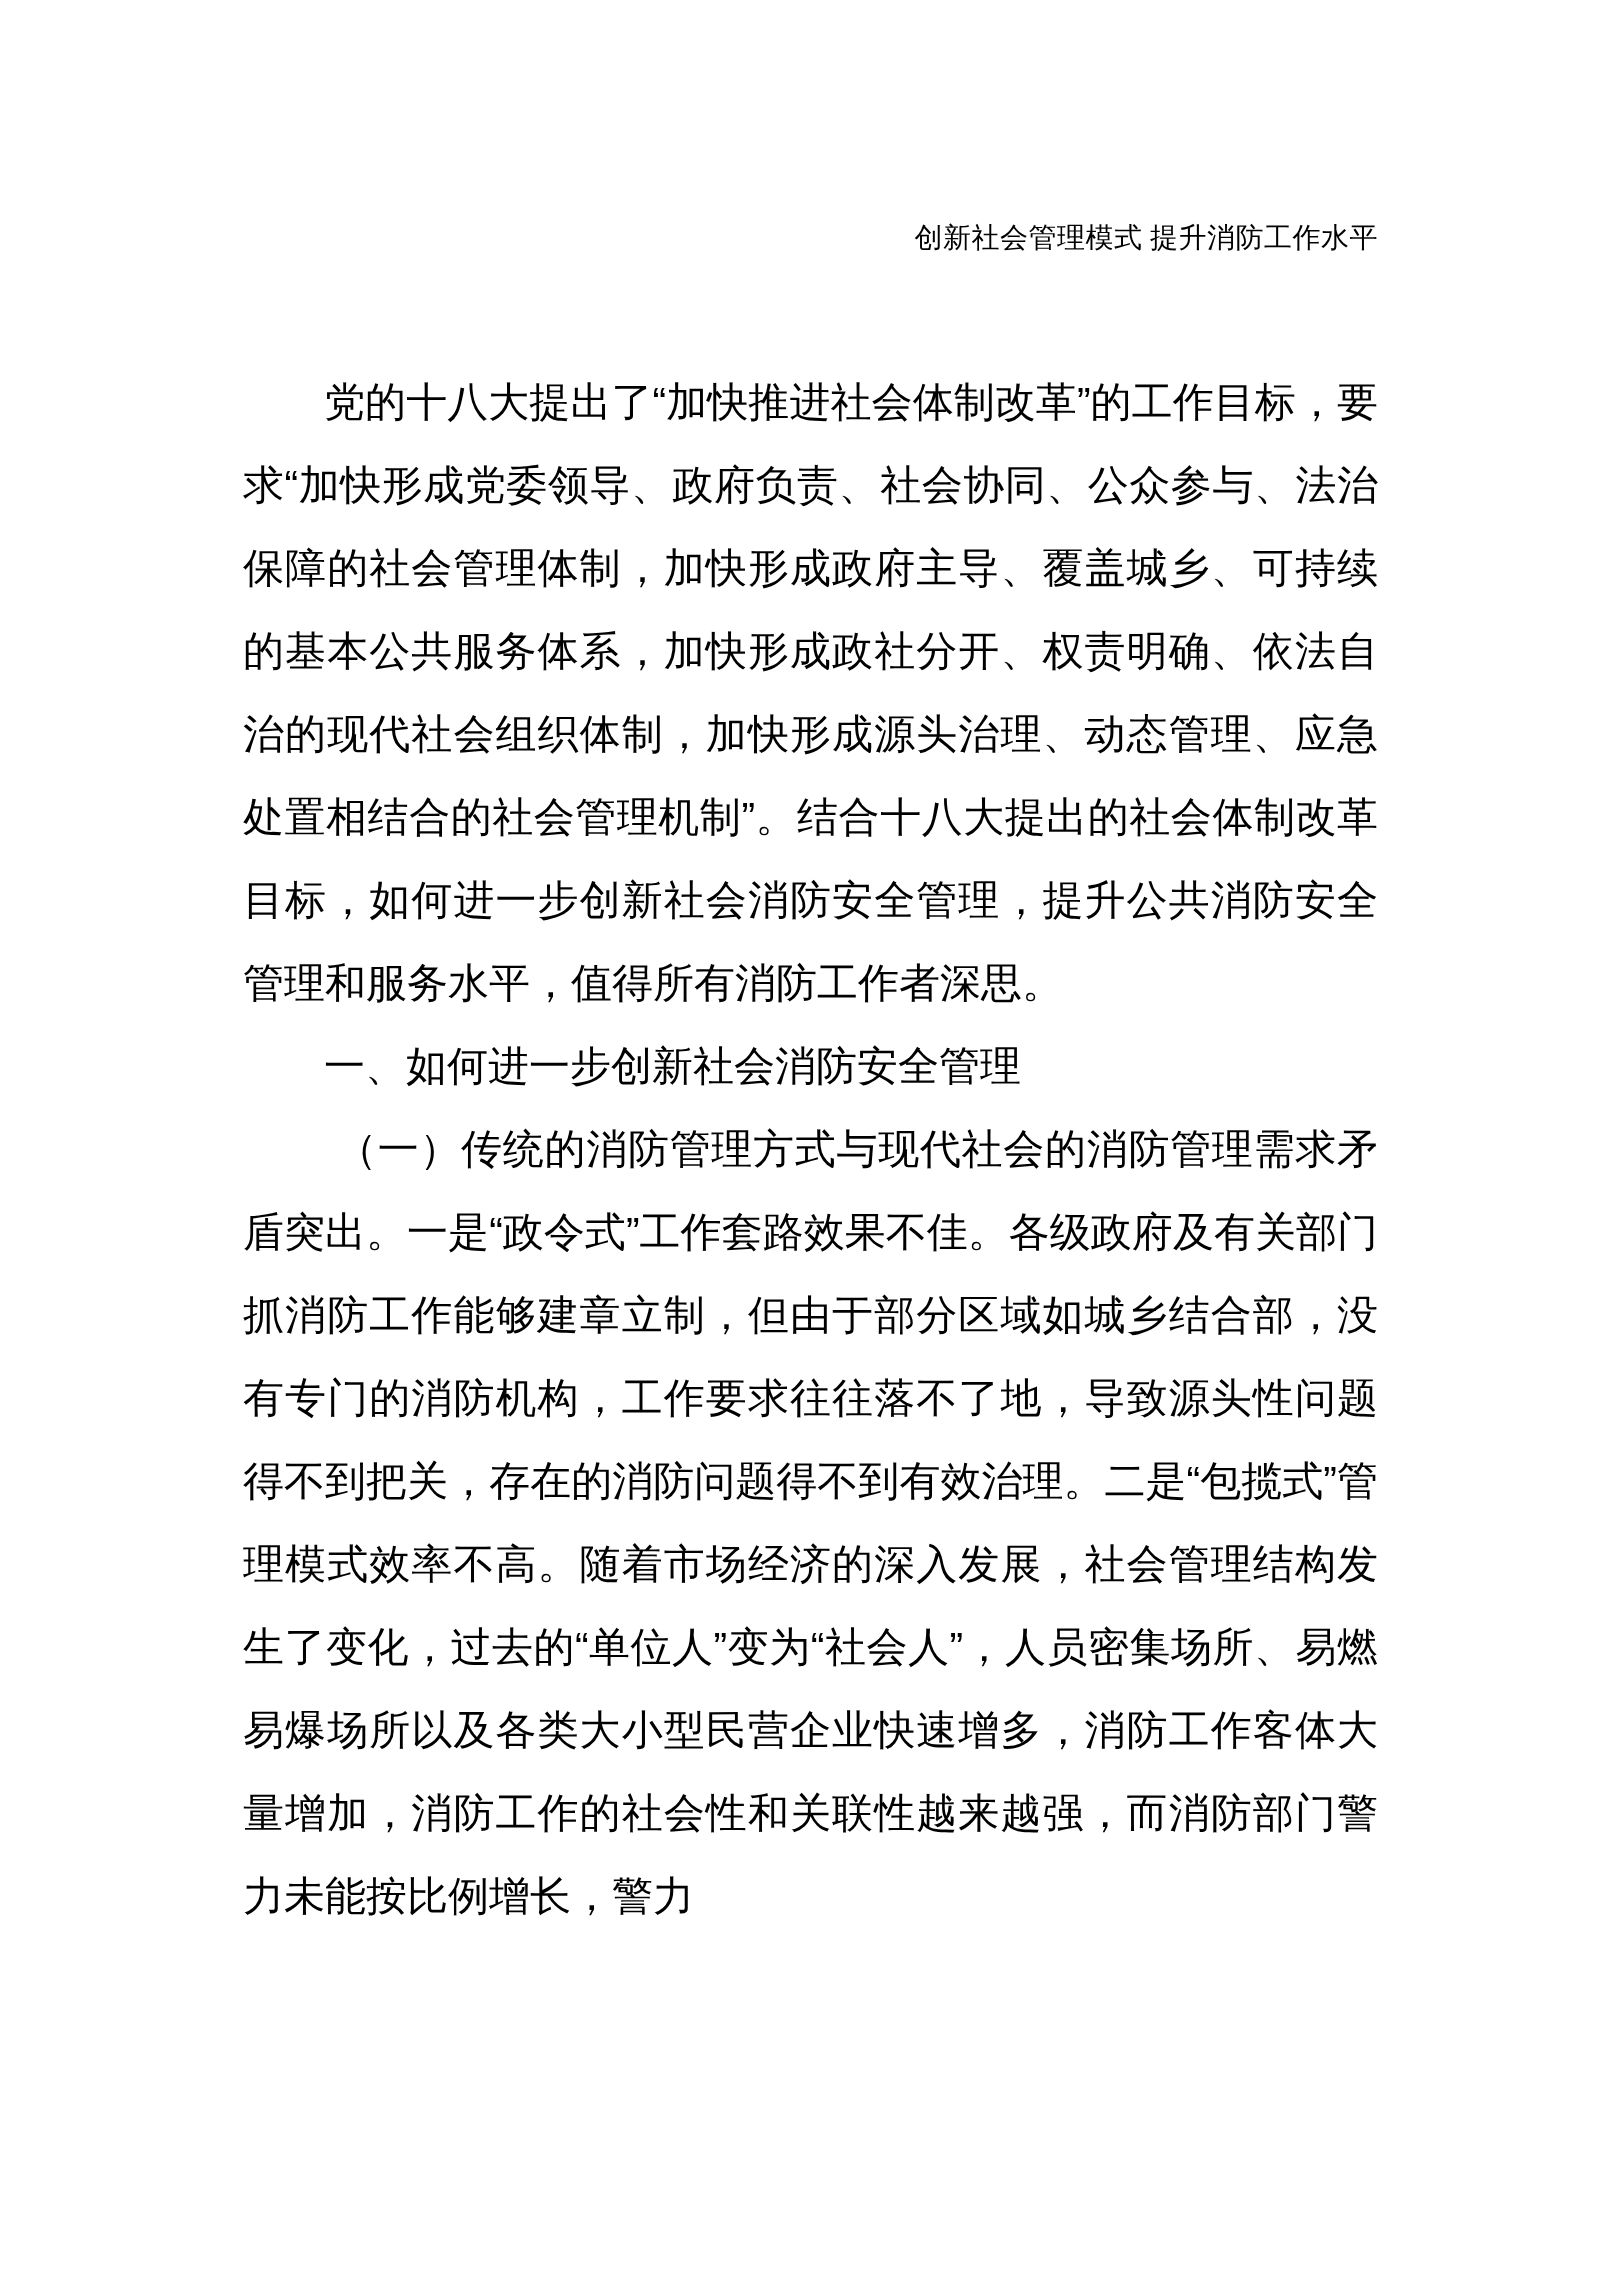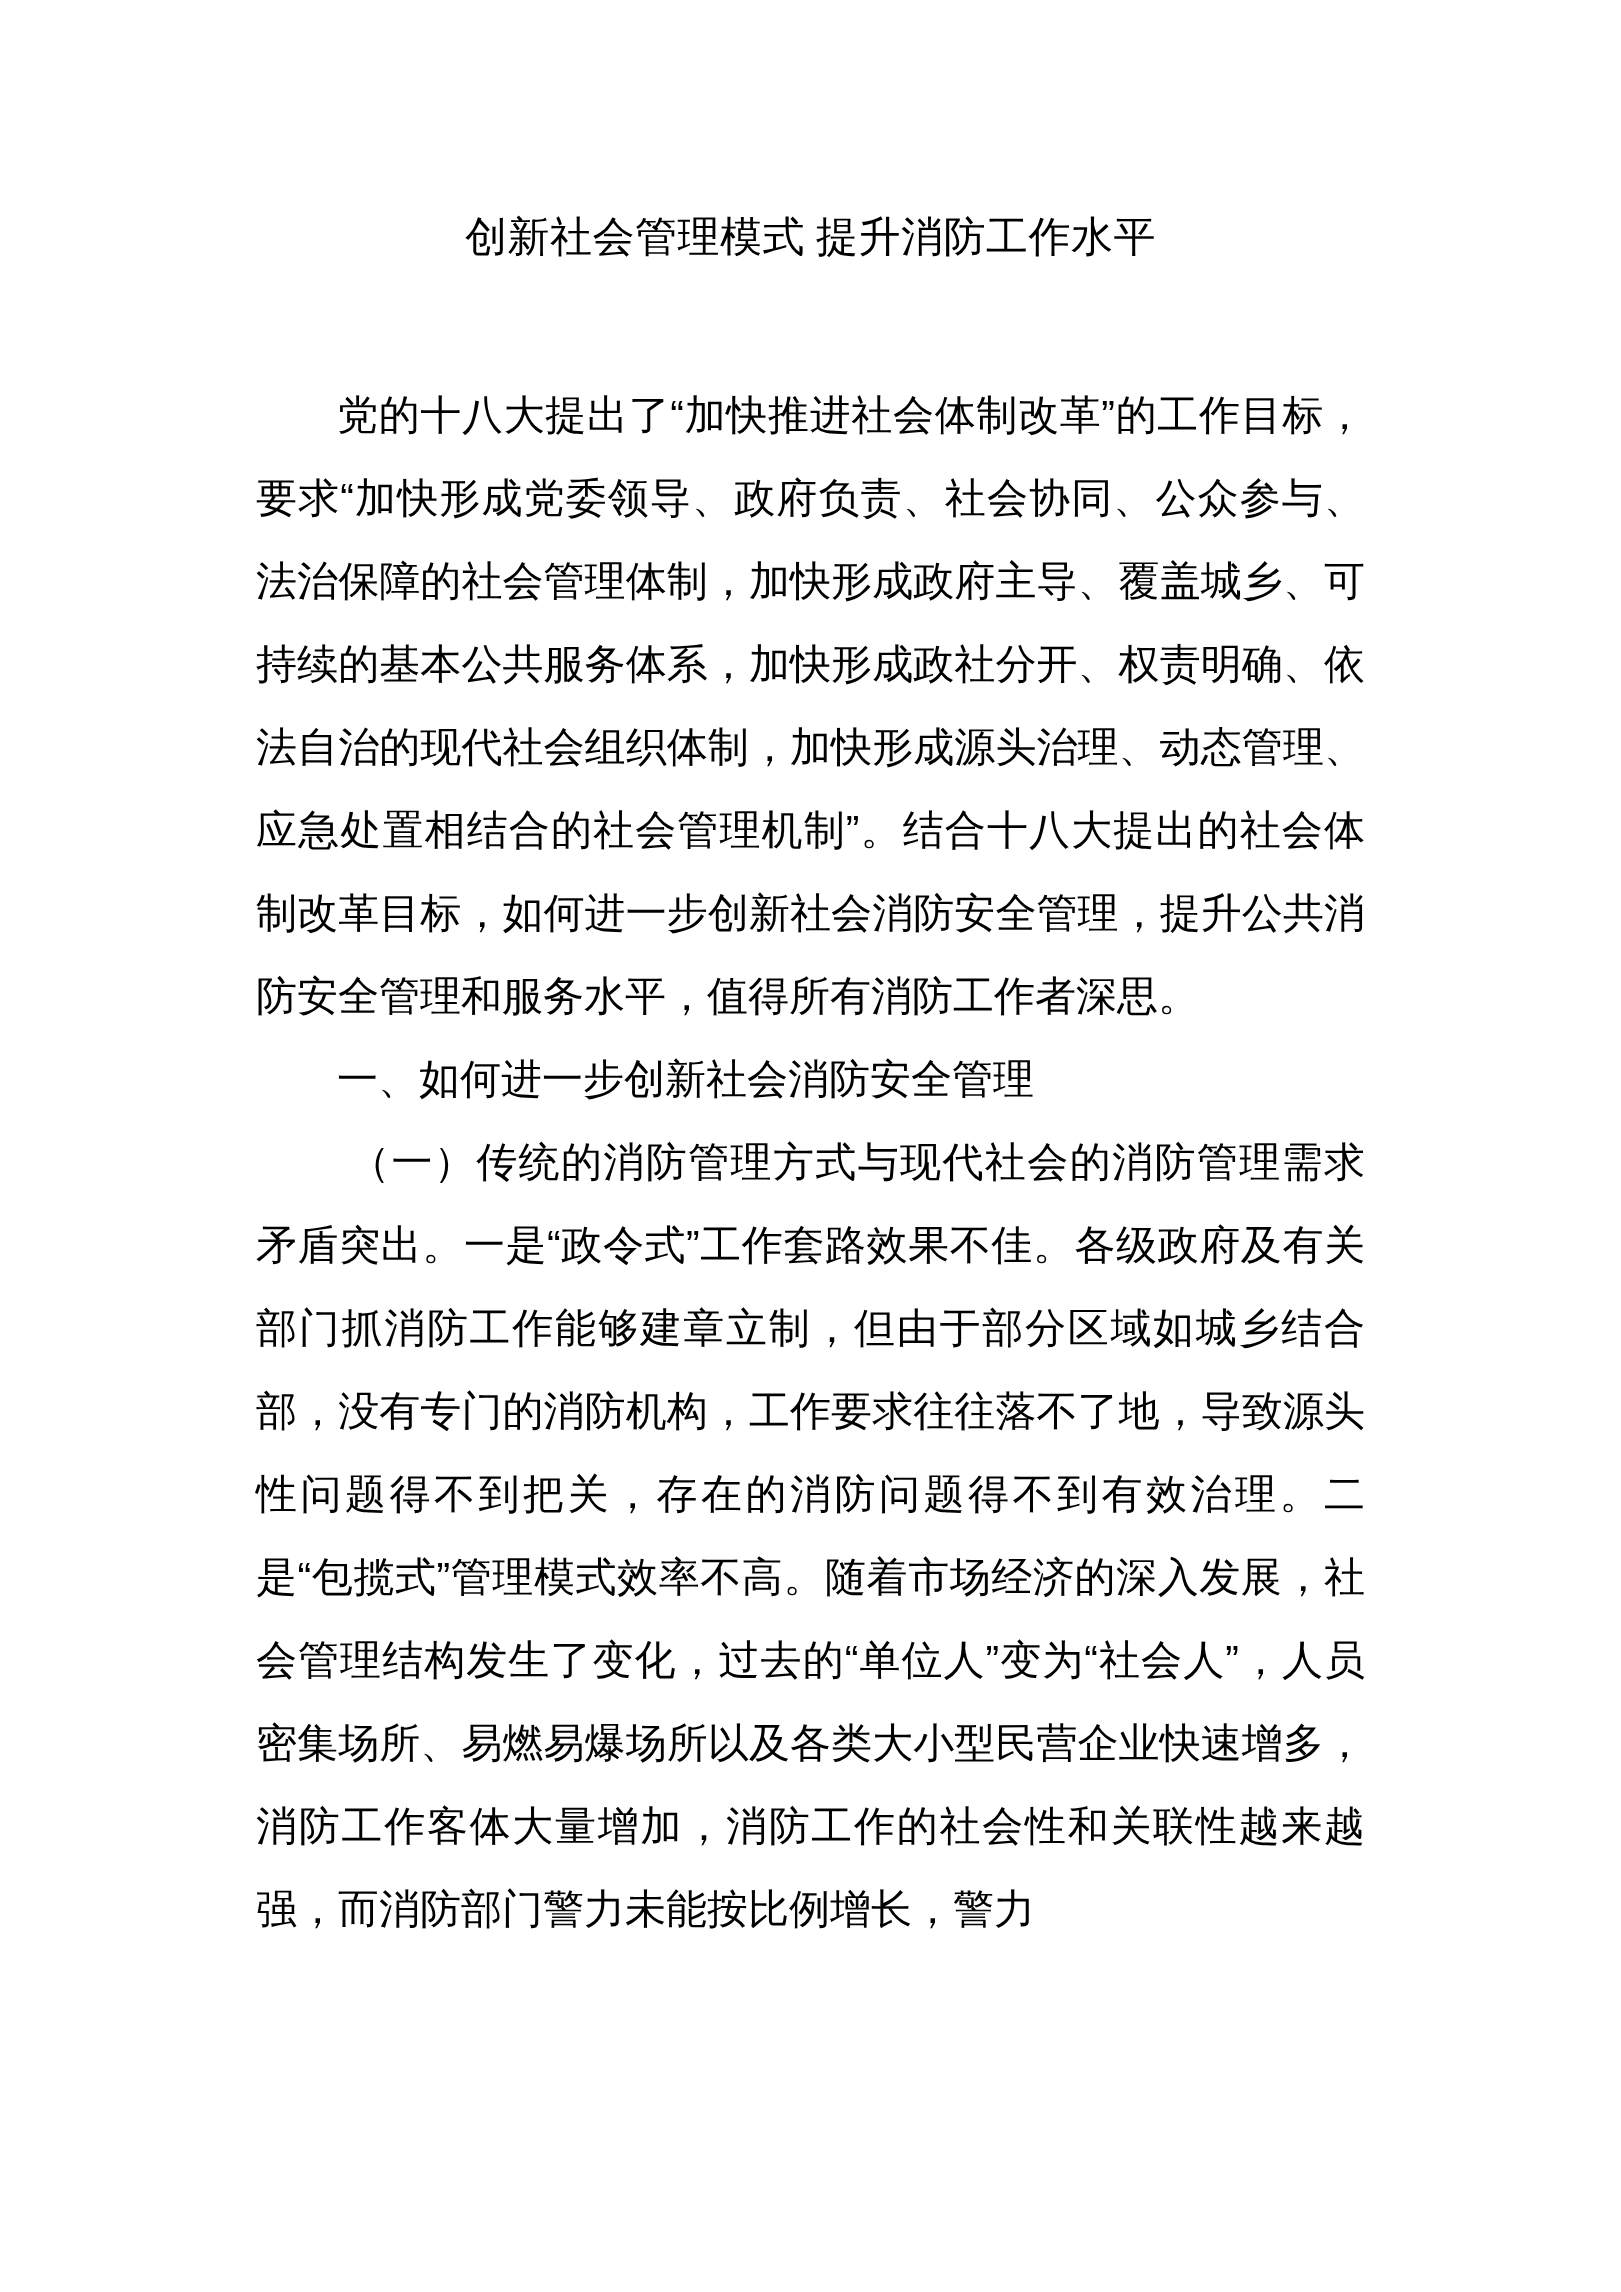--- a/index.html
+++ b/index.html
@@ -27,33 +27,33 @@
   .content {
     position: absolute;
     left: 243px;
     top: 0;
     width: 1135px;
   }
 
   
   .doc-title {
     font-family: "Liberation Serif", "DejaVu Serif", serif;
-    font-size: 42px;
+    font-size: 28px;
     line-height: 59px;
     font-weight: 400;
-    text-align: center;
+    text-align: right;
     letter-spacing: 0.5px;
     margin: 0;
     padding-top: 208px;
     white-space: pre;
   }
 
   
   .body-block {
-    margin: 13px;
+    margin: 0;
     padding-top: 94px;
   }
 
   .para {
     font-family: "Liberation Sans", "DejaVu Sans", sans-serif;
     font-size: 41px;
     line-height: 83px;
     font-weight: 400;
     text-align: justify;
     text-justify: inter-character;

